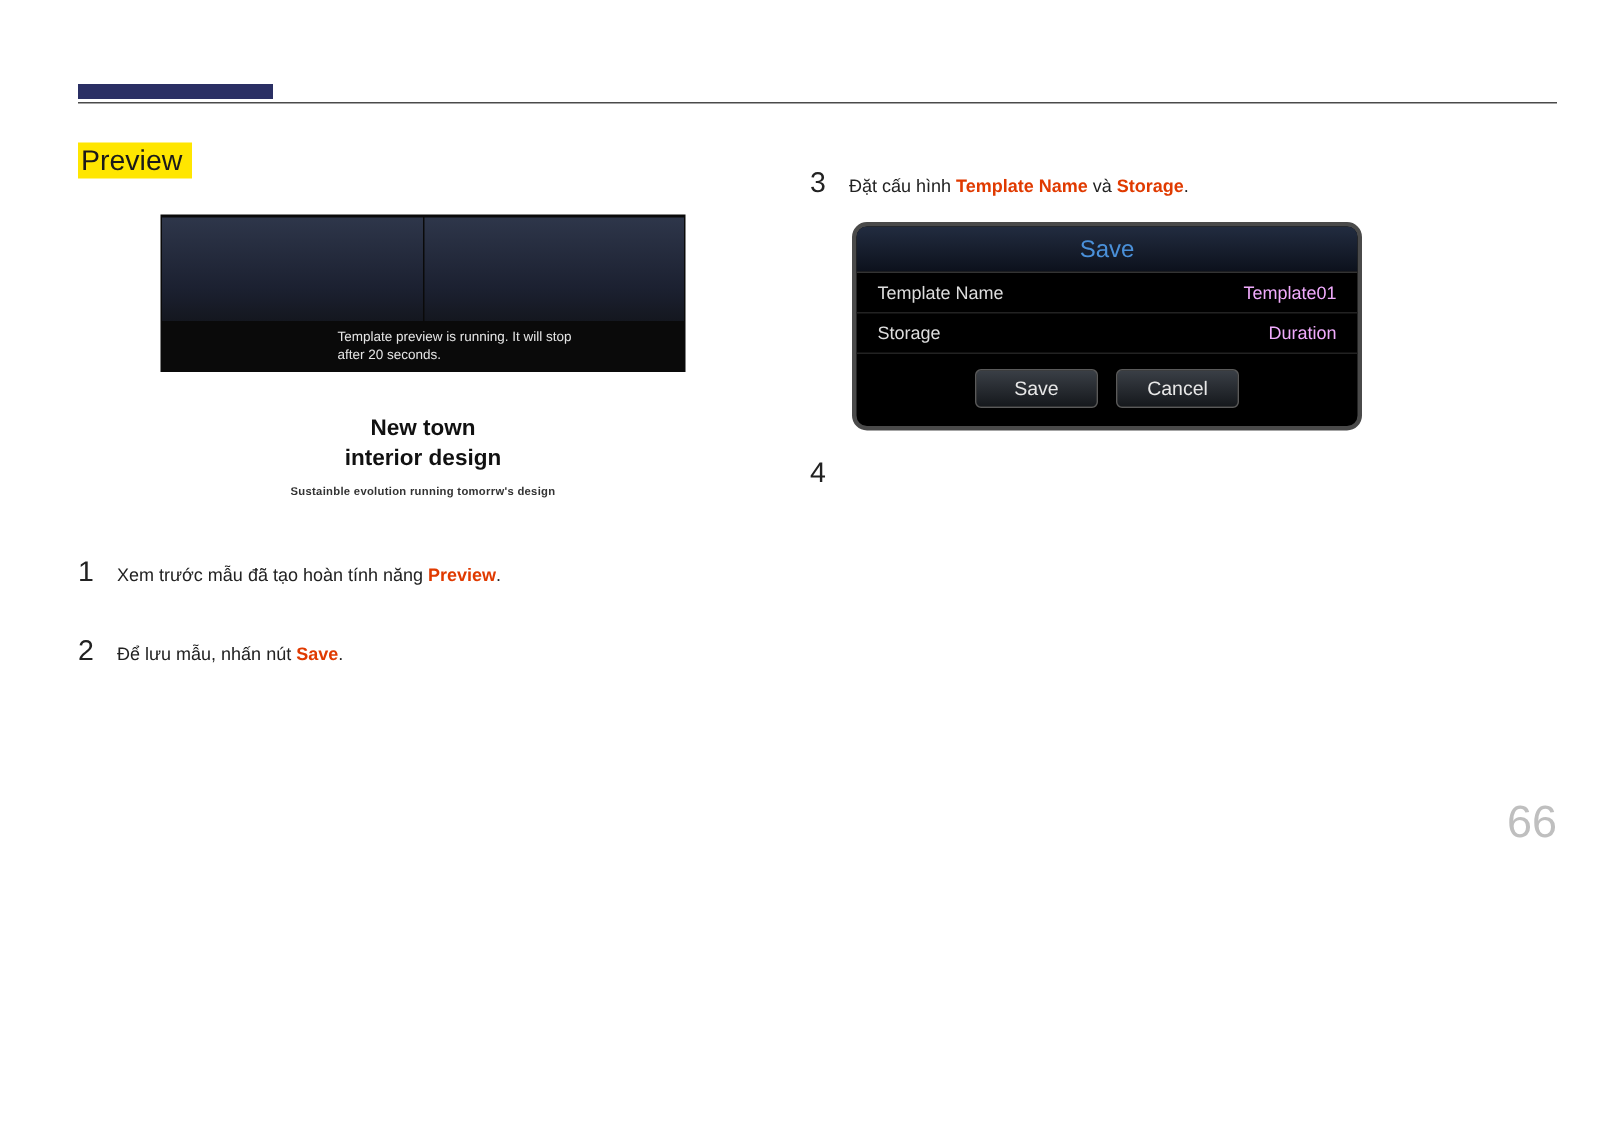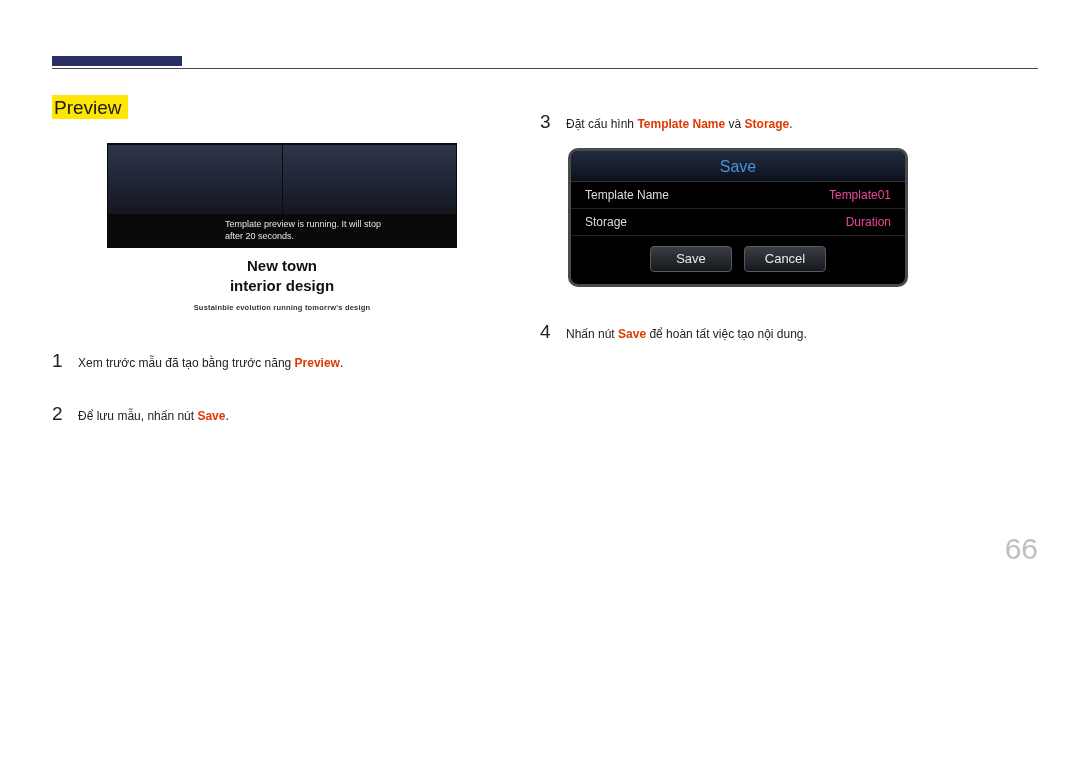--- a/index.html
+++ b/index.html
@@ -72,21 +72,21 @@
     font-size: 9px;
     line-height: 1.35;
     margin-left: 36px;
   }
   .fig-caption {
     text-align: center;
     font-weight: 700;
     font-size: 15px;
     color: #111;
     line-height: 1.35;
-    margin-top: 8px;
+    margin-top: 28px;
   }
   .fig-subcaption {
     text-align: center;
     font-size: 7.5px;
     font-weight: 700;
     color: #333;
     margin-top: 6px;
     letter-spacing: 0.2px;
   }
   .steps { margin-top: 22px; }
@@ -135,21 +135,21 @@
     border-bottom: 1px solid #222;
   }
   .dlg-row:last-of-type { border-bottom: none; }
   .dlg-row.selected {
     color: #e8c13a;
     border-top: 1px solid #3b6ea5;
     border-bottom: 1px solid #3b6ea5;
     background: #0c1423;
   }
   .dlg-row.selected .dlg-val { color: #e8c13a; }
-  .dlg-val { color: #ec4899; }
+  .dlg-val { color: #f0abfc; }
   .dlg-actions {
     display: flex;
     justify-content: center;
     gap: 12px;
     padding: 10px 0 12px 0;
   }
   .dlg-btn {
     width: 82px;
     height: 26px;
     border-radius: 4px;
@@ -193,21 +193,21 @@
         <span>New town</span><br>
         <span>interior design</span>
       </div>
       <div class="fig-subcaption">Sustainble evolution running tomorrw's design</div>
     </div>
 
     <div class="steps">
       <div class="step">
         <div class="step-num">1</div>
         <div class="step-text">
-          <span>Xem trước mẫu đã tạo bằng trước năng </span><span class="hl">Preview</span><span>.</span>
+          <span>Xem trước mẫu đã tạo hoàn tính năng </span><span class="hl">Preview</span><span>.</span>
         </div>
       </div>
       <div class="step">
         <div class="step-num">2</div>
         <div class="step-text">
           <span>Để lưu mẫu, nhấn nút </span><span class="hl">Save</span><span>.</span>
         </div>
       </div>
     </div>
   </div>
@@ -231,20 +231,17 @@
         <span class="dlg-val">Duration</span>
       </div>
       <div class="dlg-actions">
         <div class="dlg-btn">Save</div>
         <div class="dlg-btn">Cancel</div>
       </div>
     </div>
 
     <div class="step">
       <div class="step-num">4</div>
-      <div class="step-text">
-        <span>Nhấn nút </span><span class="hl">Save</span><span> để hoàn tất việc tạo nội dung.</span>
-      </div>
     </div>
   </div>
 
   <div class="page-num">66</div>
 </div>
 
 </body></html>

